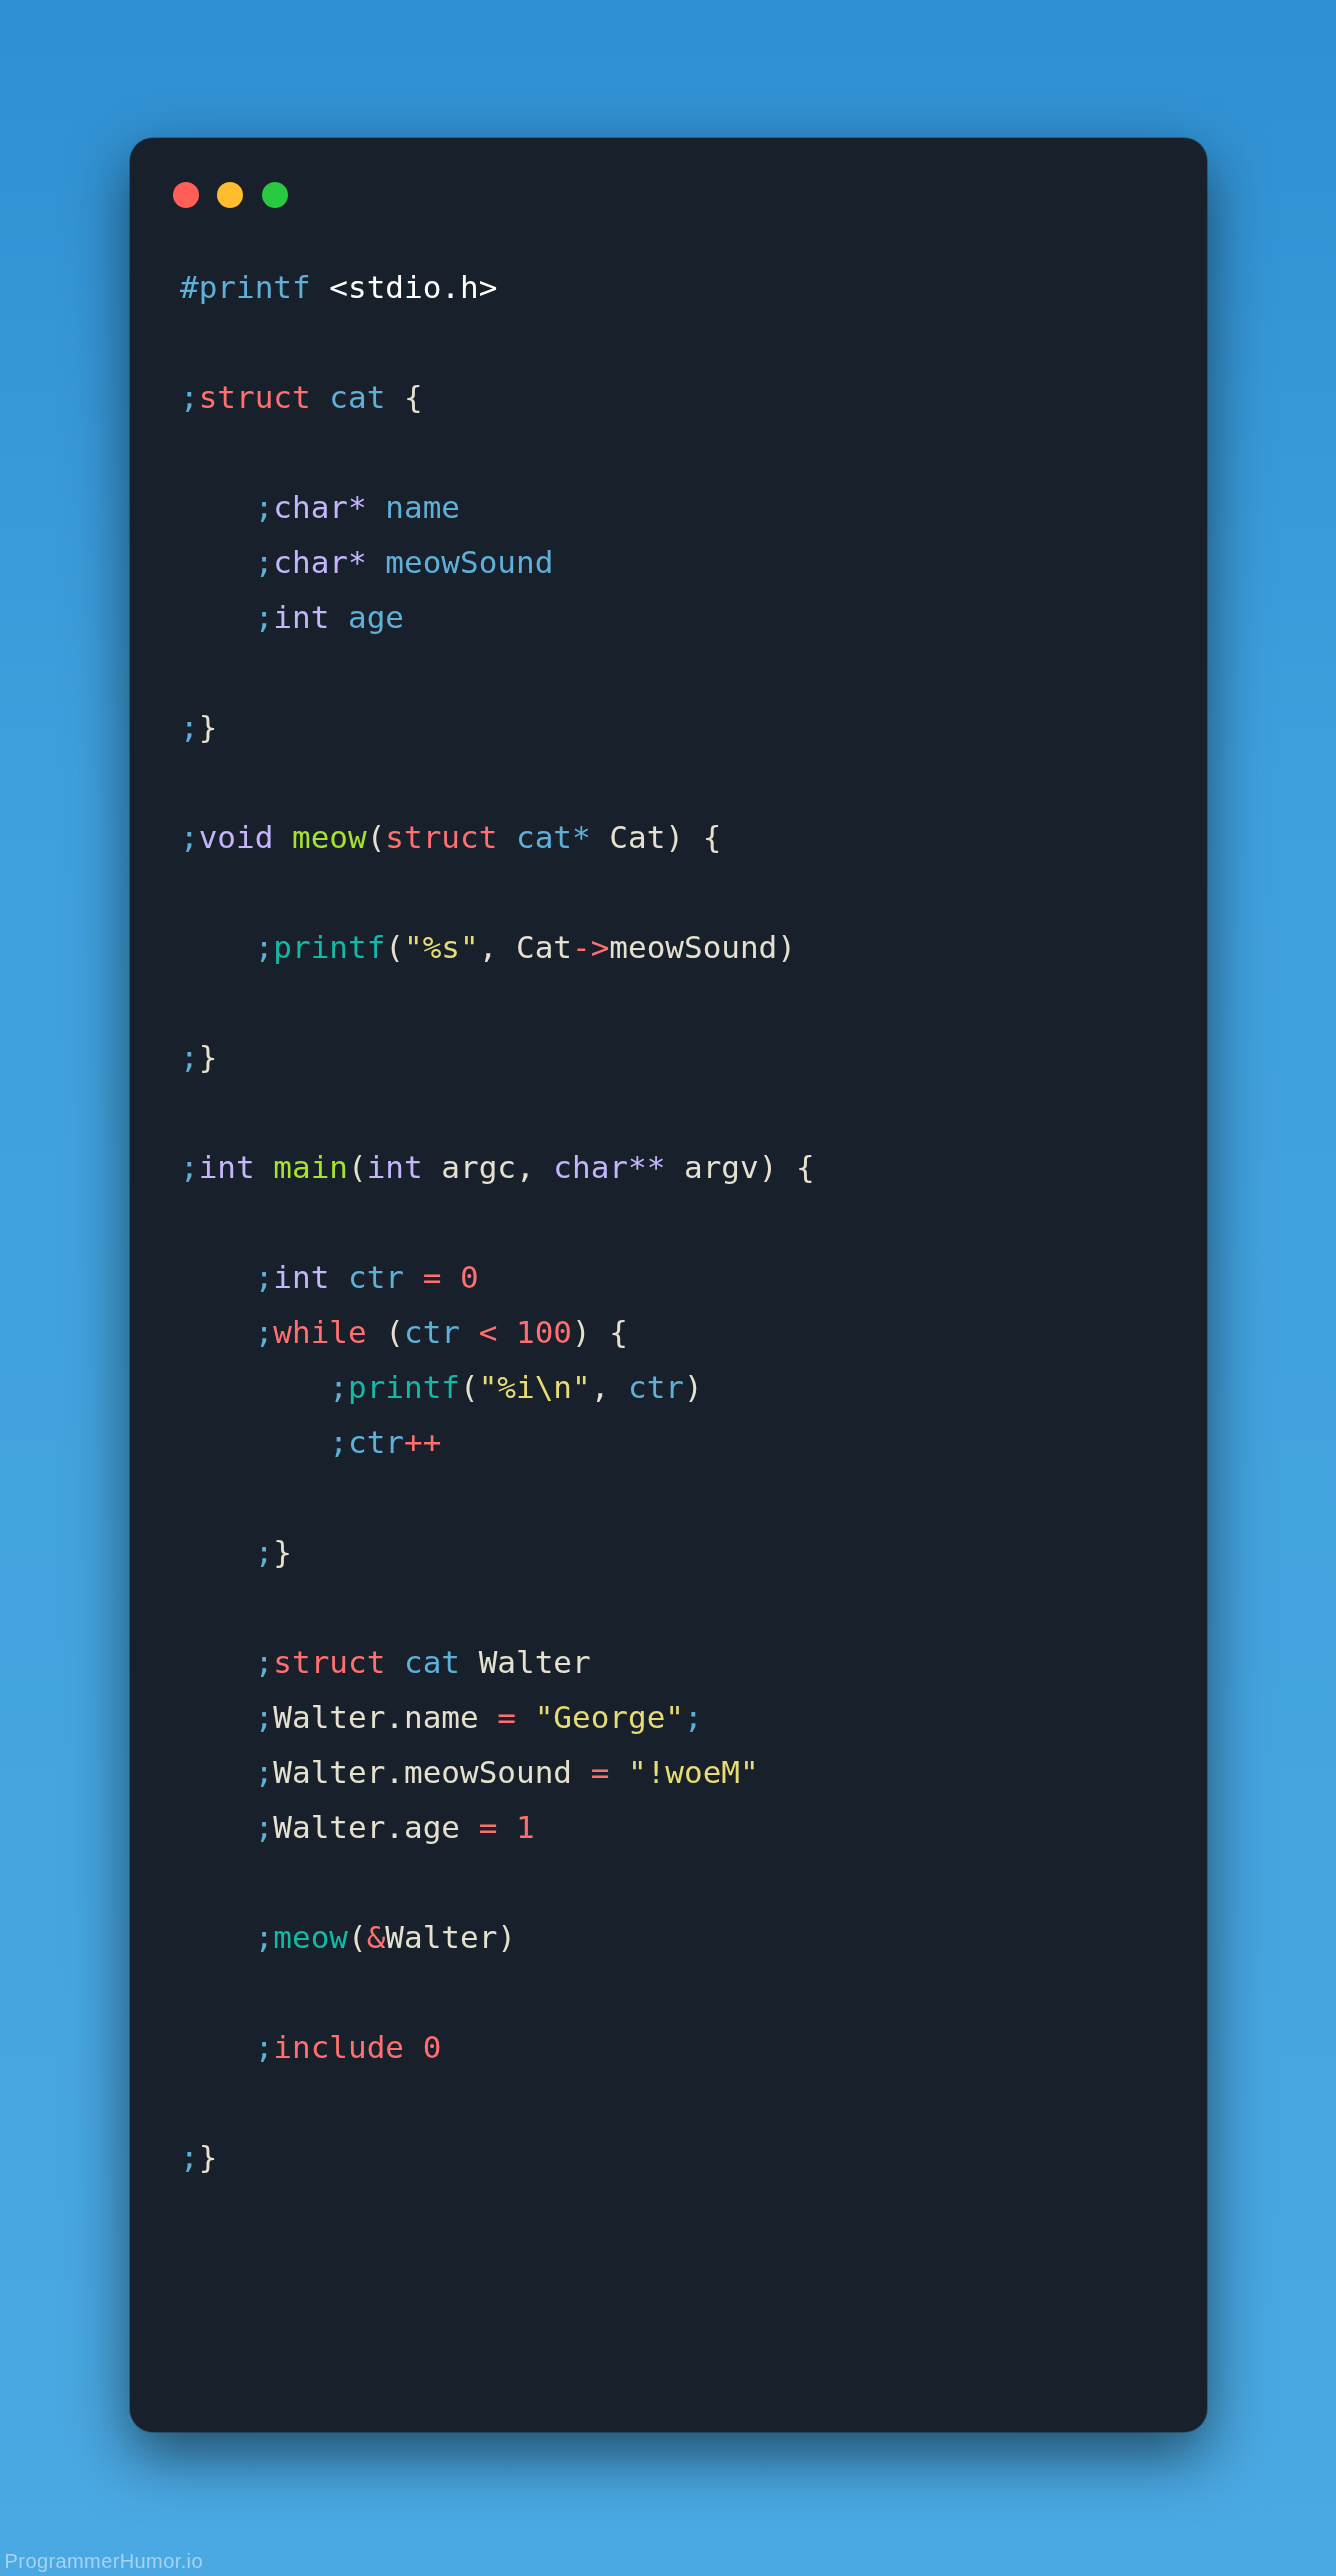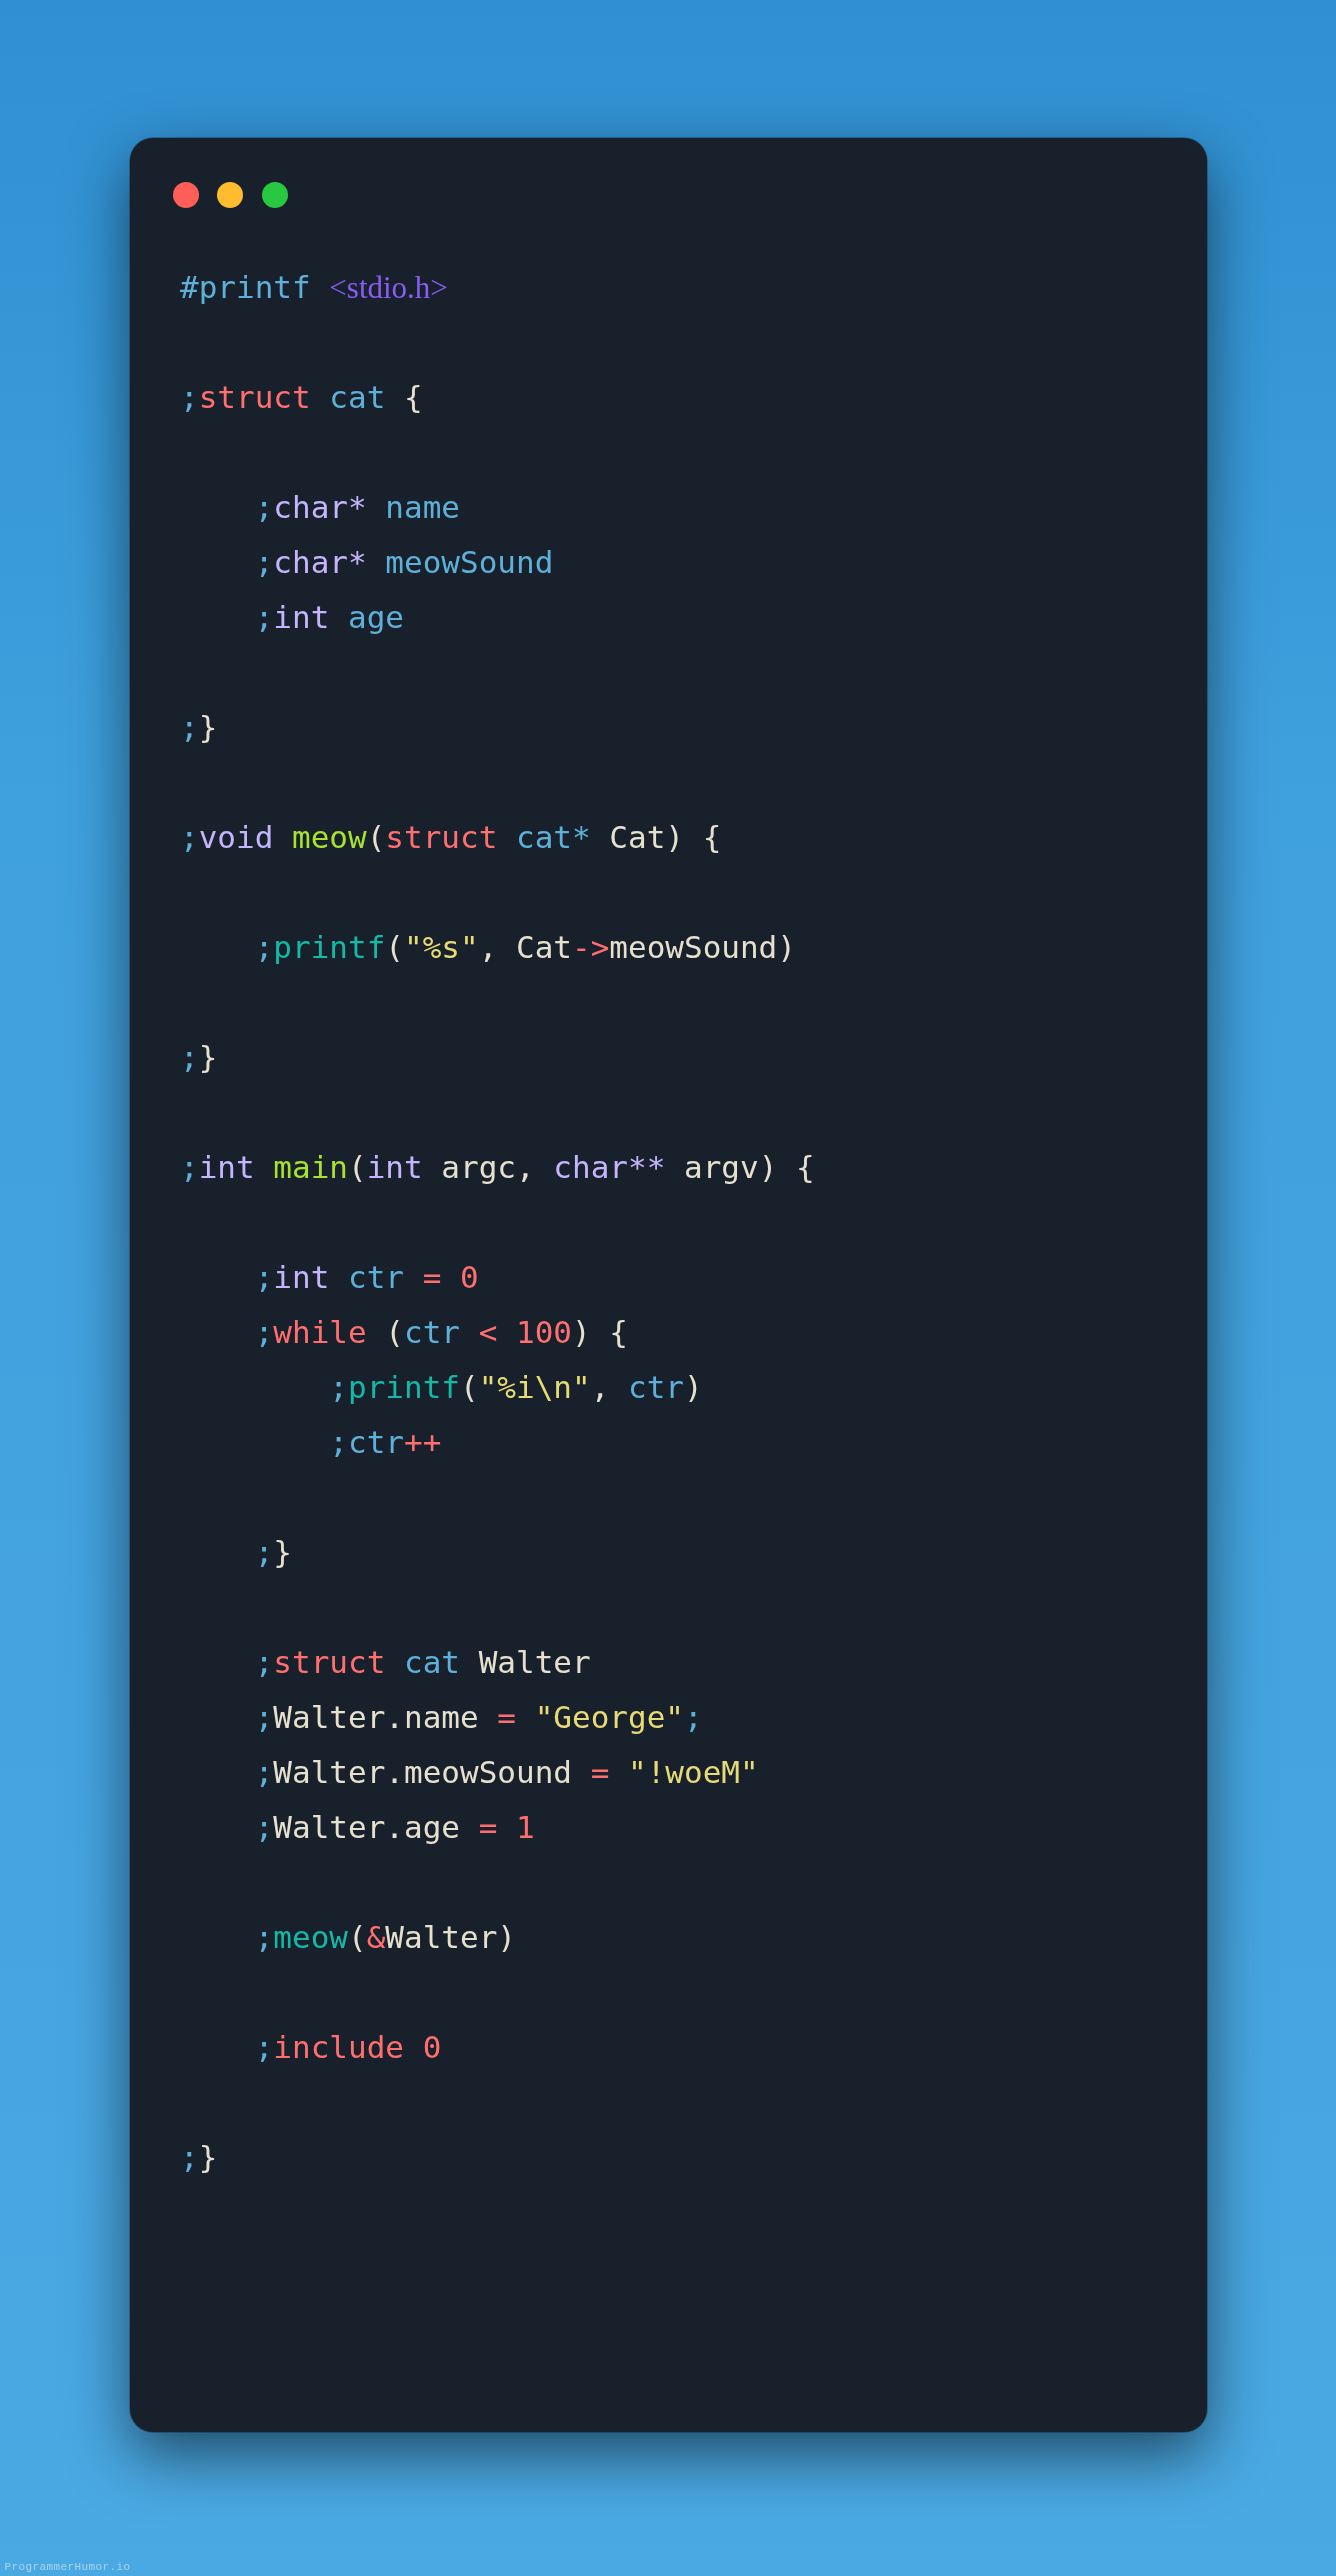--- a/index.html
+++ b/index.html
@@ -42,39 +42,39 @@
     left: 50px;
     top: 122px;
     right: 41px;
     font-size: 31px;
     line-height: 55px;
     white-space: pre;
     color: #5fb0d9;
   }
   .tok { display:inline; }
   .c-directive { color: #5fb0d9; }   
-  .c-header    { color: #8b5cf6; font-family: Liberation Serif, serif; }
+  .c-header    { color: #ffffff; }
   .c-punc      { color: #5fb0d9; }
   .c-keyword   { color: #ff6f6f; }
   .c-ident     { color: #e6e1cf; }
   .c-var       { color: #5fb0d9; }
   .c-func      { color: #a6e22e; }   
   .c-call      { color: #14b8a6; }
   .c-string    { color: #e6db74; }
   .c-num       { color: #ff6f6f; }
   .c-op        { color: #ff6f6f; }
   .c-prop      { color: #e6e1cf; }
   .c-yellowkw  { color: #c4b5fd; }   
 
   .watermark {
     position:absolute;
     left: 4.6px;
     bottom: 3.1px;
-    font-family: Liberation Mono, monospace;
-    font-size: 11px;
+    font-family: Liberation Sans, sans-serif;
+    font-size: 20px;
     color: rgba(255,255,255,0.5);
     letter-spacing: 0.4px;
   }
 </style>
 </head>
 <body>
 
 <div class="frame">
   <div class="traffic">
     <div class="dot red"></div>

